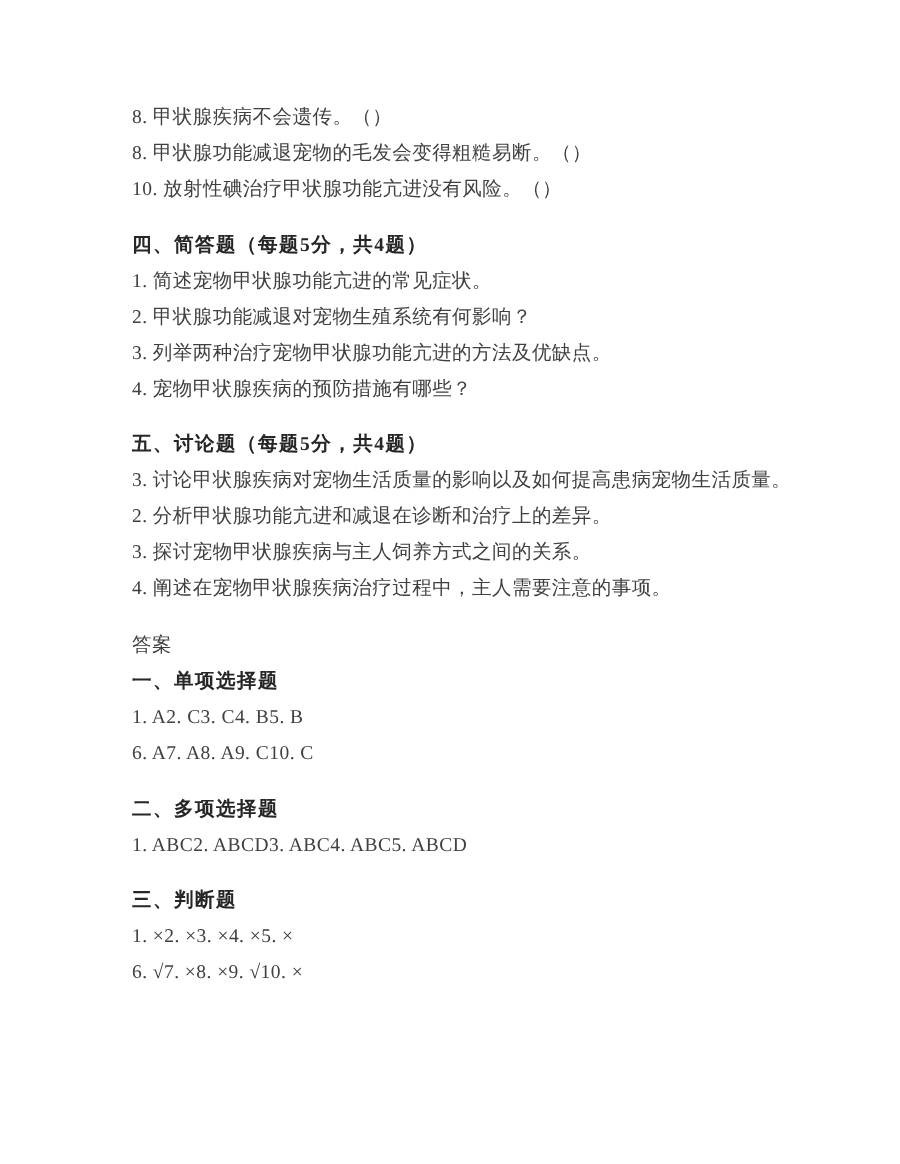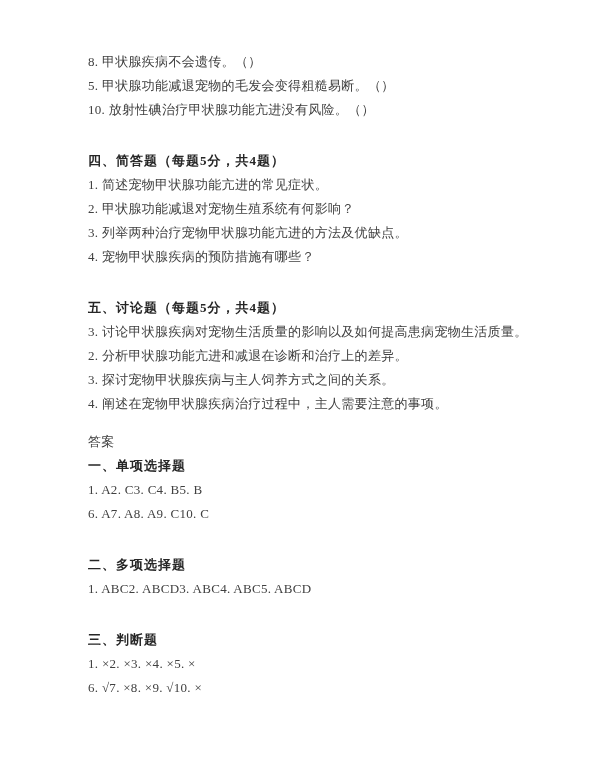--- a/index.html
+++ b/index.html
@@ -9,52 +9,52 @@
   body {
     width: 600px;
     height: 776px;
     background: #ffffff;
     font-family: "Liberation Serif", "DejaVu Serif", serif;
   }
   .page {
     box-sizing: border-box;
     width: 600px;
     height: 776px;
-    padding: 50px 86px 0 88px;
+    padding: 66px 86px 0 88px;
     background: #ffffff;
     overflow: hidden;
   }
   .line {
     margin: 0;
     font-size: 13px;
     line-height: 24px;
     color: #404040;
     letter-spacing: 0.3px;
     white-space: nowrap;
   }
   .heading {
     font-weight: bold;
     color: #262626;
     letter-spacing: 1px;
   }
   .section {
-    margin-top: 27px;
+    margin-top: 13px;
   }
   .answers-title-gap {
     margin-top: 14px;
   }
 </style>
 </head>
 <body>
 
 <div class="page">
 
   <div>
     <p class="line">8. 甲状腺疾病不会遗传。（）</p>
-    <p class="line">5. 甲状腺功能减退宠物的毛发会变得粗糙易断。（）</p>
+    <p class="line">8. 甲状腺功能减退宠物的毛发会变得粗糙易断。（）</p>
     <p class="line">10. 放射性碘治疗甲状腺功能亢进没有风险。（）</p>
   </div>
 
   <div class="section">
     <p class="line heading">四、简答题（每题5分，共4题）</p>
     <p class="line">1. 简述宠物甲状腺功能亢进的常见症状。</p>
     <p class="line">2. 甲状腺功能减退对宠物生殖系统有何影响？</p>
     <p class="line">3. 列举两种治疗宠物甲状腺功能亢进的方法及优缺点。</p>
     <p class="line">4. 宠物甲状腺疾病的预防措施有哪些？</p>
   </div>

